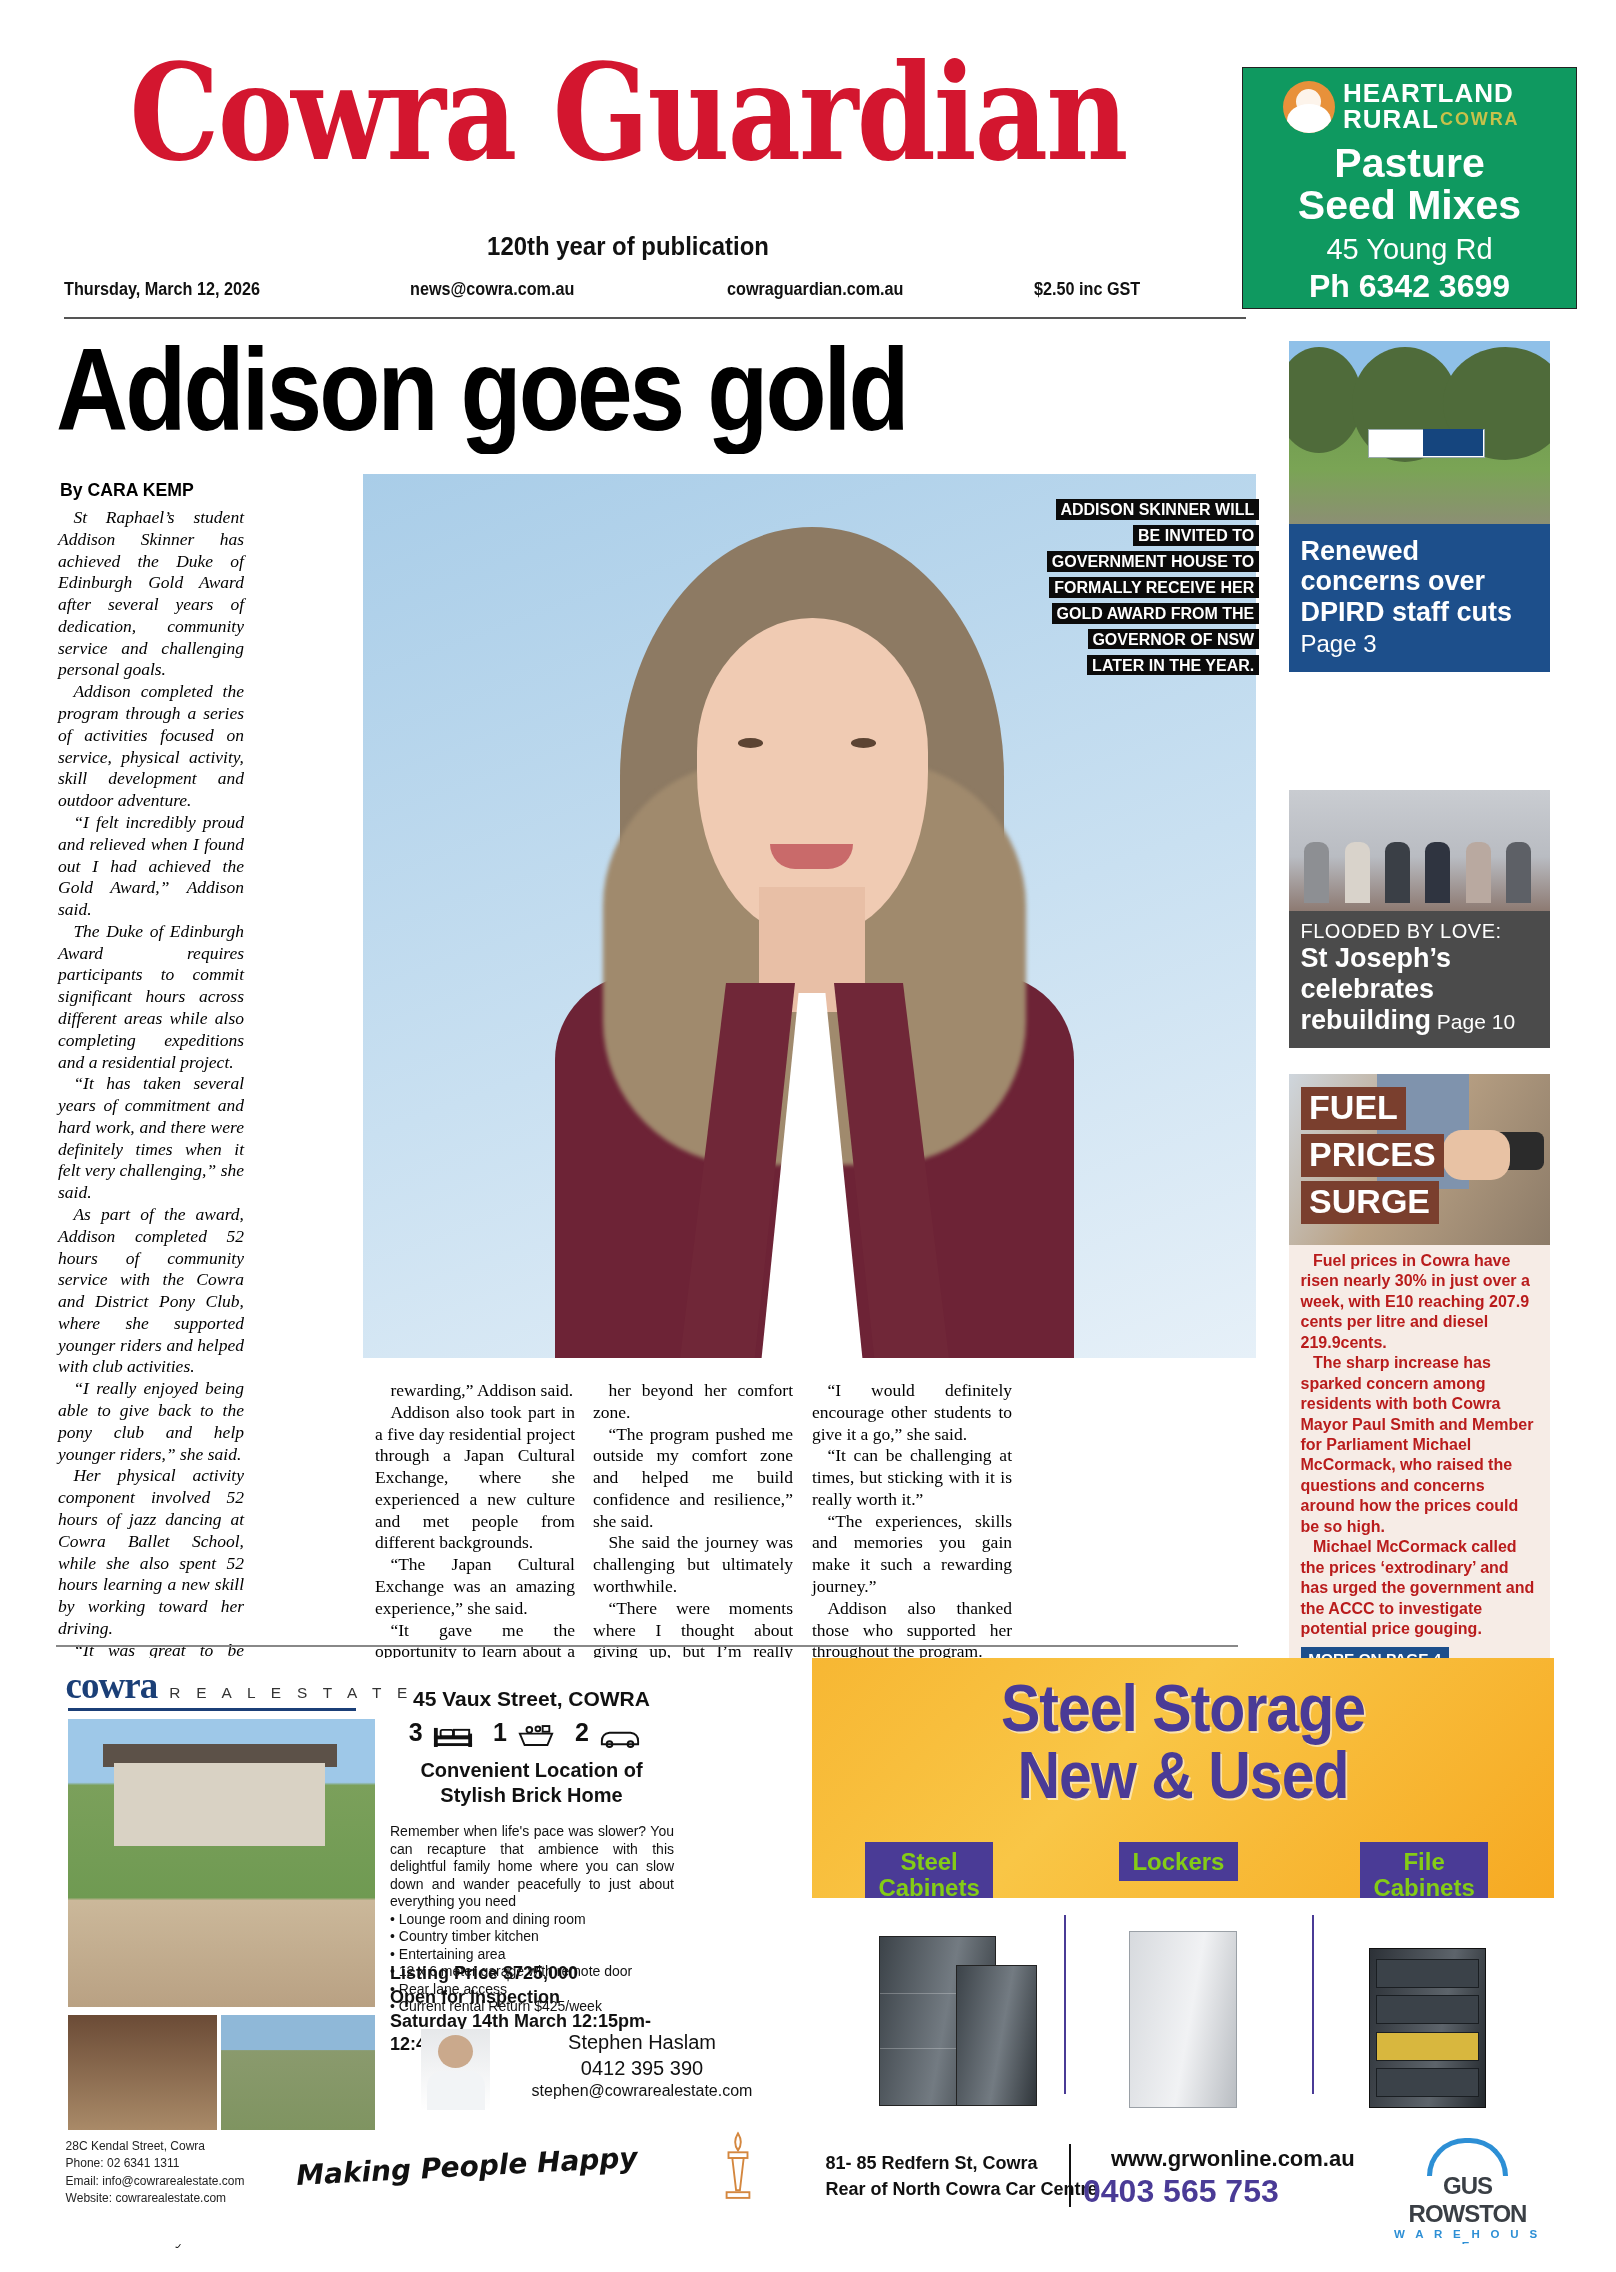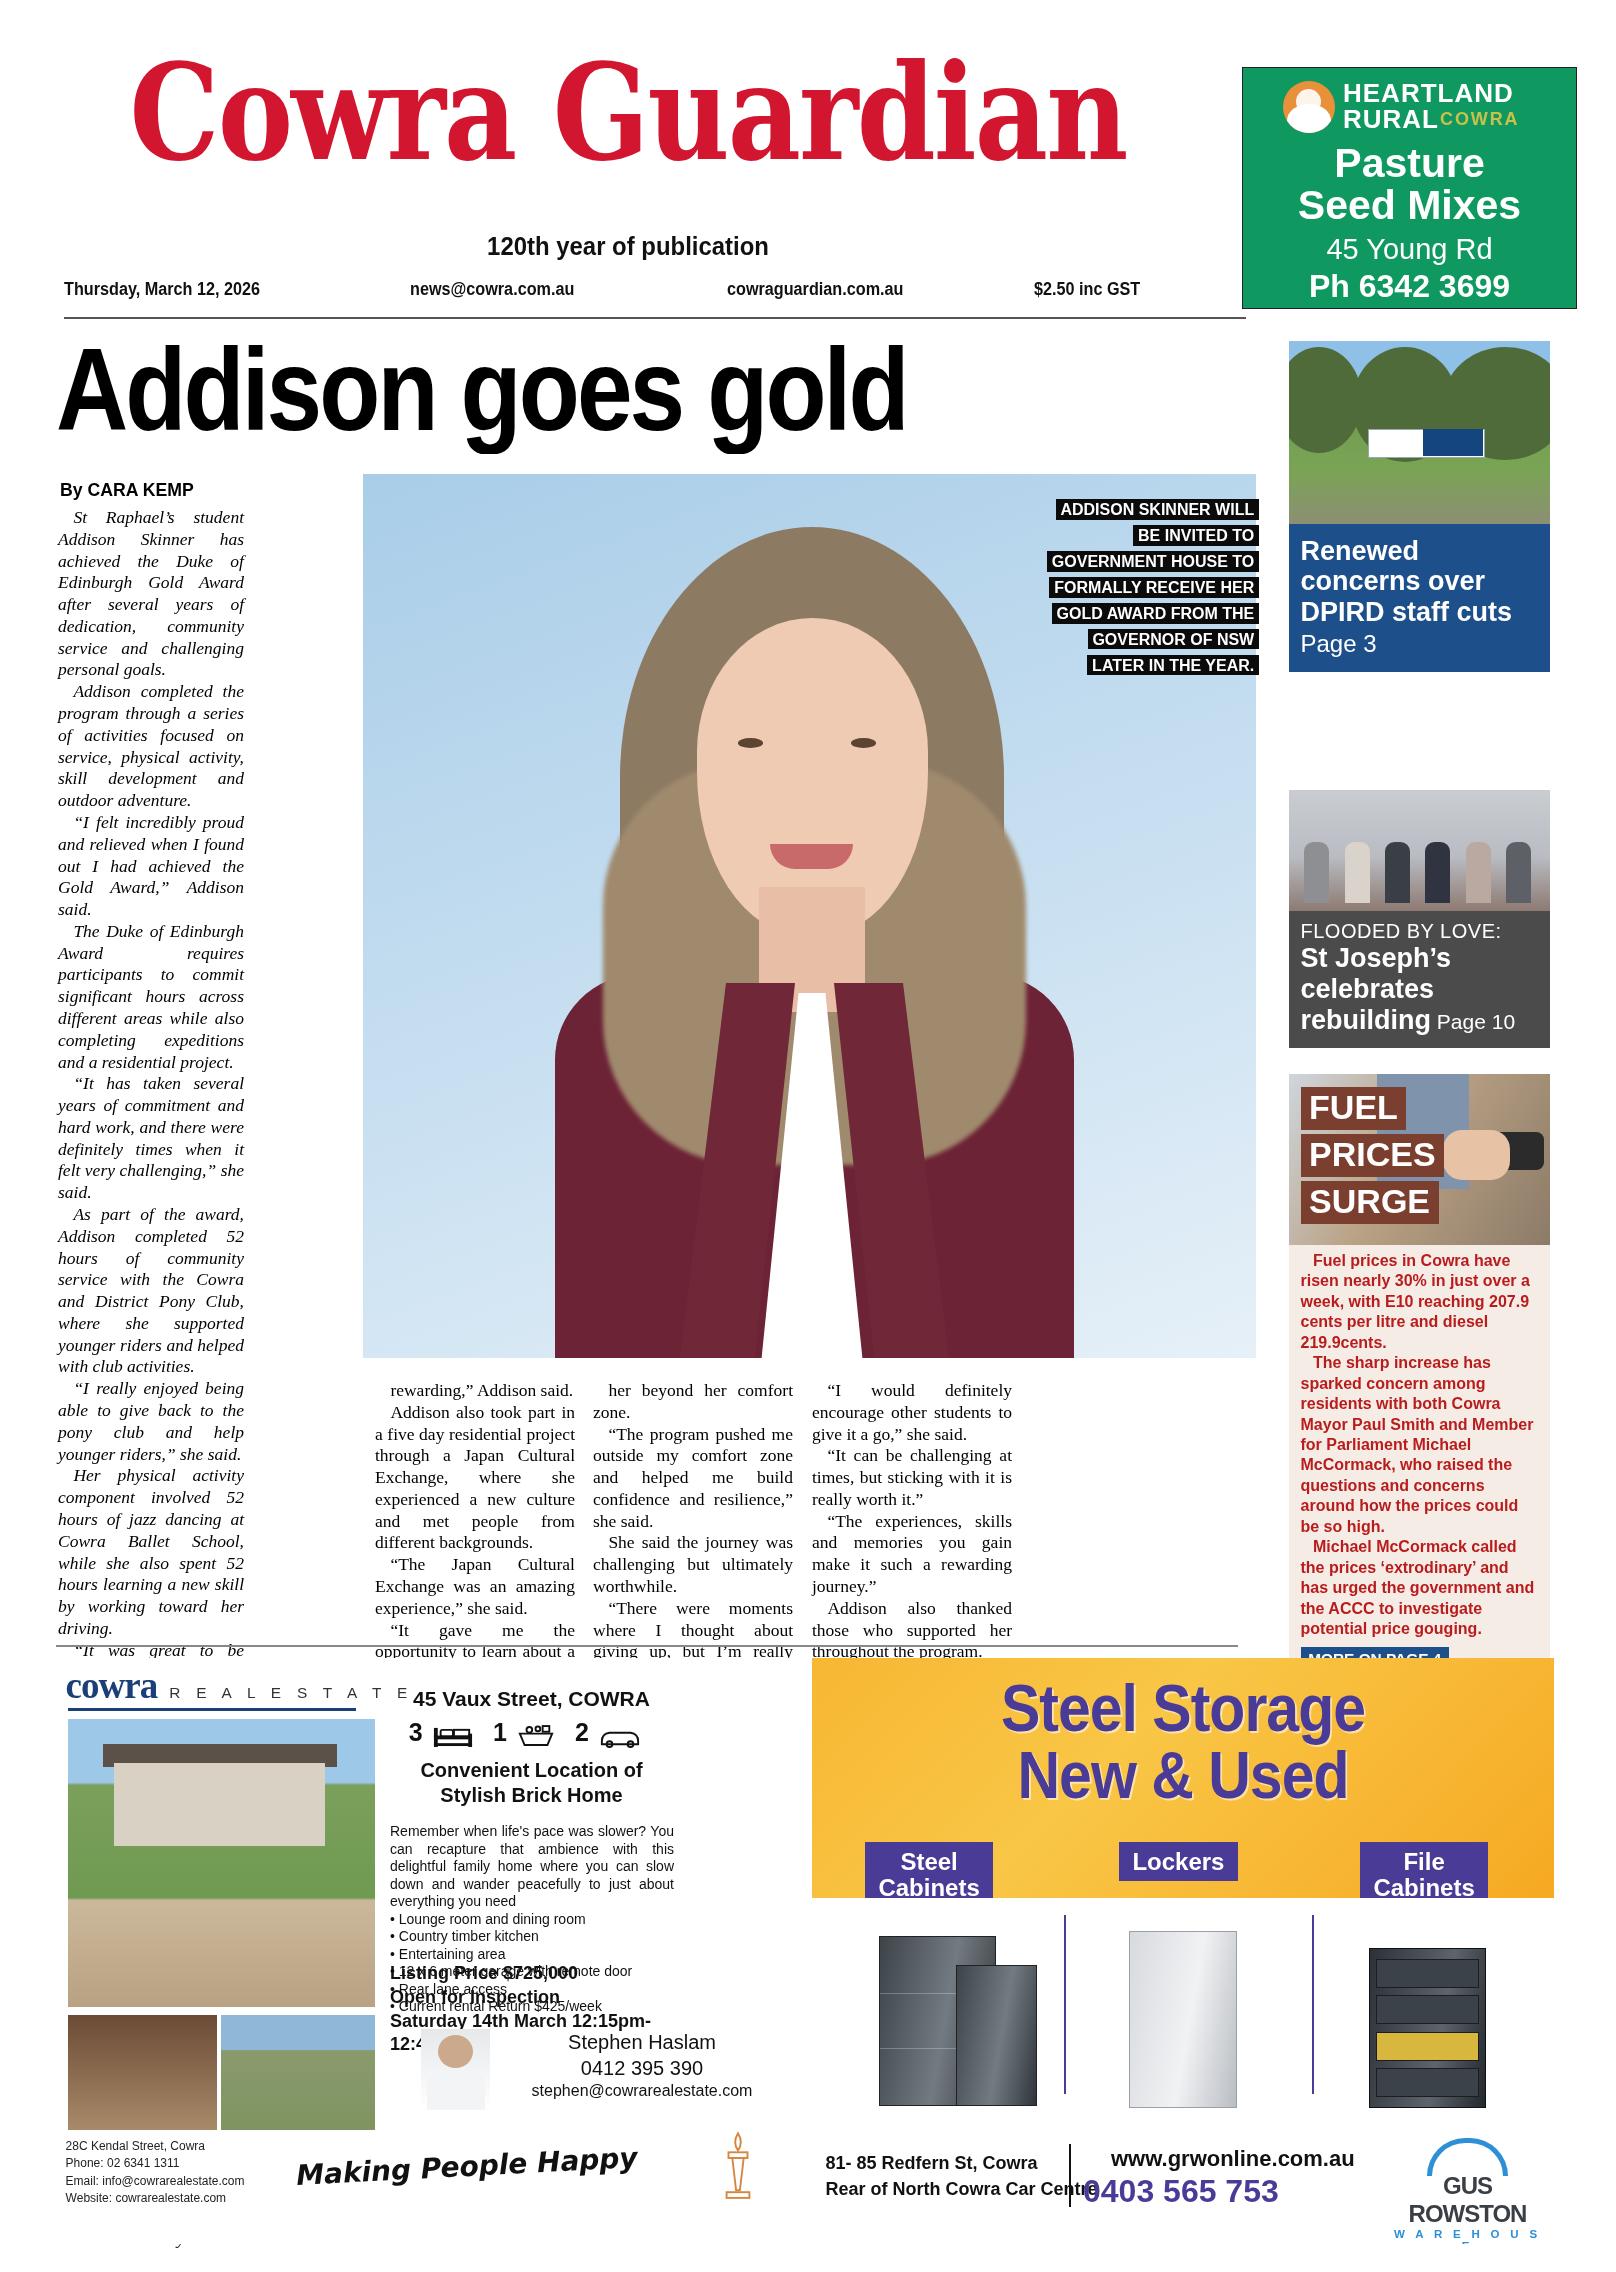--- a/index.html
+++ b/index.html
@@ -166,21 +166,21 @@
   .rea-torch{position:absolute;left:663px;top:471px;width:38px;height:77px;}
 
   
   #steel{position:absolute;left:812px;top:1658px;width:742px;height:586px;background:#fff;overflow:hidden;
     font-family:"Liberation Sans",sans-serif;}
   .st-top{position:absolute;left:0;top:0;width:742px;height:257px;
     background:linear-gradient(135deg,#f7b733 0%,#f9c646 40%,#f6a821 100%);}
   .st-title{position:absolute;left:0;top:17.3px;width:742px;text-align:center;color:#4a3b96;
     font-weight:bold;font-size:59px;line-height:1.02;letter-spacing:-1px;
     text-shadow:1.9px 1.9px 0 rgba(255,255,255,.55);transform:scaleY(1.12);transform-origin:top center;}
-  .st-chip{position:absolute;top:184px;background:#4a3b96;color:#ffffff;font-weight:bold;
+  .st-chip{position:absolute;top:184px;background:#4a3b96;color:#84cc16;font-weight:bold;
     font-size:24px;line-height:1.08;text-align:center;padding:6.7px 13.4px;}
   .c1{left:53px;} .c2{left:307px;} .c3{left:548px;}
   .st-prod{position:absolute;top:240px;width:742px;height:221px;background:#fff;}
   .st-div{position:absolute;top:257px;width:1.9px;height:179px;background:#4a3b96;}
   .d1{left:252px;} .d2{left:500px;}
   .cab{position:absolute;background:linear-gradient(100deg,#3c4349,#737b82 55%,#2f353a);border:1px solid #222;}
   .cab .ln{position:absolute;left:0;right:0;height:1px;background:rgba(255,255,255,.25);}
   .lock{position:absolute;background:linear-gradient(100deg,#d7dade,#f1f2f4 55%,#b9bdc2);border:1px solid #9aa0a6;}
   .file{position:absolute;background:linear-gradient(100deg,#2c3137,#5d646b 60%,#23282d);border:1px solid #111;}
   .file .dr{position:absolute;left:5.8px;right:5.8px;height:27px;background:#3b4249;border:1px solid #1a1e22;}

